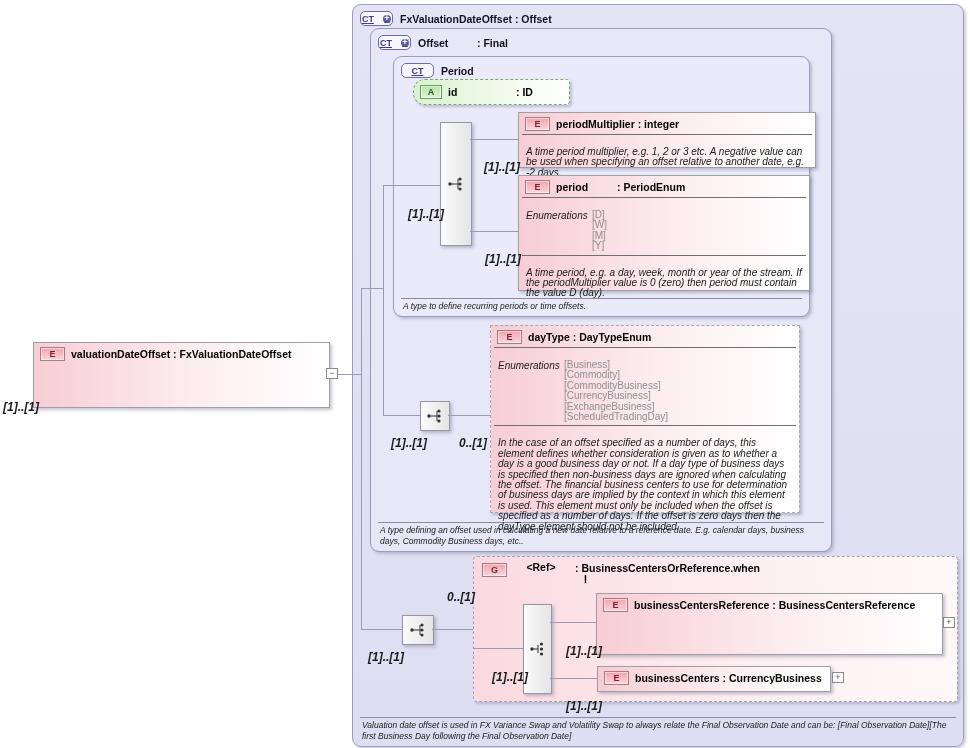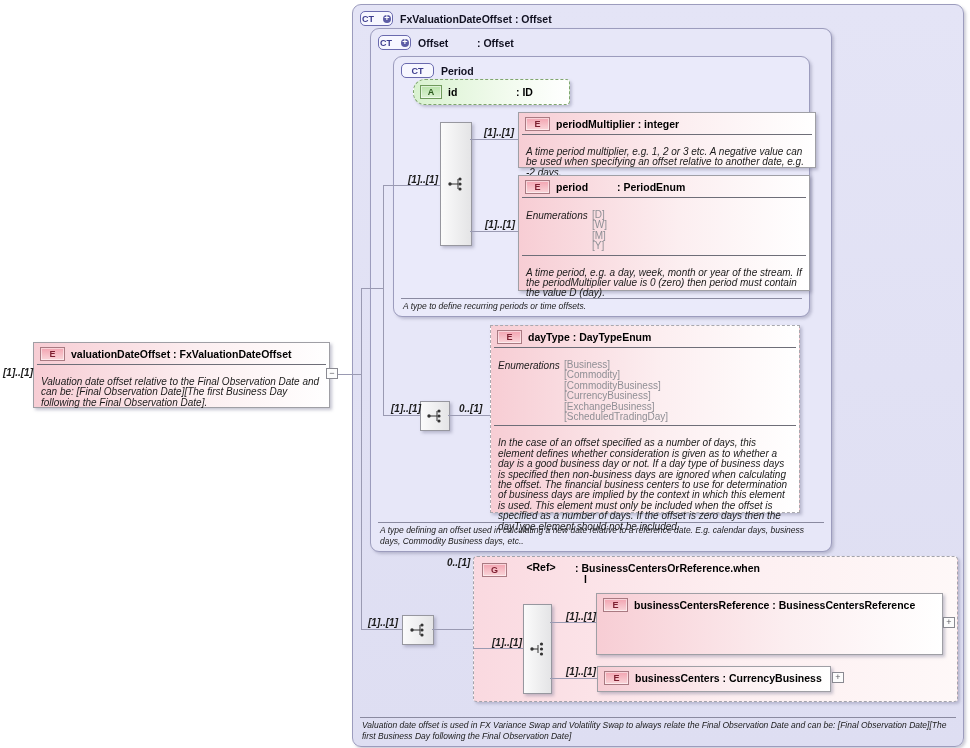--- a/index.html
+++ b/index.html
@@ -13,21 +13,21 @@
   .ct-mid{background:#e7e7f8;}
   .ct-inner{background:#eaeafa;}
   .cthead{display:flex;align-items:center;gap:7px;padding:6px 8px 0 7px;
           font-weight:bold;font-size:10.5px;color:#101020;}
   .ctfoot{position:absolute;left:7px;right:7px;bottom:2px;border-top:1px solid #8a8aa0;
           padding:2px 2px 3px;font-style:italic;font-size:8.5px;line-height:10.4px;color:#1a1a1a;}
 
   
   .icon-ct{flex:none;display:inline-flex;align-items:center;justify-content:center;gap:9px;
            width:31px;height:13px;border:1px solid #6a6aae;border-radius:5px;
-           background:#f7f7ff;color:#3c3c8e;font-size:9px;font-weight:bold;}
+           background:#f7f7ff;color:#3c3c8e;font-size:9px;font-weight:bold;text-decoration:underline;}
   .ctplus{width:8px;height:8px;border-radius:50%;background:#5d5da6;color:#fff;
           font-size:9px;line-height:7px;text-align:center;font-weight:bold;}
   .icon-e,.icon-g{flex:none;display:inline-flex;align-items:center;justify-content:center;
           width:23px;height:12px;border:1px solid #a97a82;color:#7c1f30;
           background:linear-gradient(180deg,#f2a3b0,#fad6da);
           font-size:9px;font-weight:bold;box-shadow:inset 0 0 0 1px rgba(255,255,255,.5);}
   .icon-a{flex:none;display:inline-flex;align-items:center;justify-content:center;
           width:20px;height:12px;border:1px solid #6f9a5c;color:#2c5a1e;
           background:linear-gradient(180deg,#b9e3aa,#ddf2d4);
           font-size:9px;font-weight:bold;box-shadow:inset 0 0 0 1px rgba(255,255,255,.5);}
@@ -68,21 +68,21 @@
 
   
   .comp{position:absolute;border:1px solid #97979f;
         background:linear-gradient(90deg,#fbfbfb,#e4e4e6);
         box-shadow:2px 2px 3px rgba(110,110,140,.4);
         display:flex;align-items:center;justify-content:center;}
 
   
   .hline{position:absolute;height:1px;background:#9a9ab2;}
   .vline{position:absolute;width:1px;background:#9a9ab2;}
-  .card{position:absolute;font-size:10px;font-weight:bold;font-style:italic;color:#1c1c1c;}
+  .card{position:absolute;font-size:12px;font-weight:bold;font-style:italic;color:#1c1c1c;margin-top:33px;}
   .handle{position:absolute;width:12px;height:11px;border:1px solid #8a8a92;background:#fcfcfc;
           font-size:9px;line-height:9px;text-align:center;color:#5a5a60;box-sizing:border-box;}
 </style>
 </head>
 <body>
 
 <div id="stage">
 
   <div class="ctbox ct-outer" style="left:352px;top:4px;width:610px;height:741px">
     <div class="cthead">
@@ -95,21 +95,21 @@
     <div class="ctfoot">Valuation date offset is used in FX Variance Swap and Volatility Swap to always relate the Final Observation Date and can be: [Final Observation Date][The first Business Day following the Final Observation Date]</div>
   </div>
 
   <div class="ctbox ct-mid" style="left:370px;top:28px;width:460px;height:522px">
     <div class="cthead">
       <span class="icon-ct">
         <span>CT</span>
         <span class="ctplus">+</span>
       </span>
       <span class="ncol nw52">Offset</span>
-      <span>: Offset</span>
+      <span>: Final</span>
     </div>
     <div class="ctfoot">A type defining an offset used in calculating a new date relative to a reference date. E.g. calendar days, business days, Commodity Business days, etc..</div>
   </div>
 
   <div class="ctbox ct-inner" style="left:393px;top:56px;width:415px;height:259px">
     <div class="cthead">
       <span class="icon-ct">
         <span>CT</span>
       </span>
       <span>Period</span>
@@ -235,21 +235,20 @@
       <span class="icon-e">E</span>
       <span>businessCenters : CurrencyBusiness</span>
     </div>
   </div>
 
   <div class="elem" style="left:33px;top:342px;width:295px;height:64px">
     <div class="ehead">
       <span class="icon-e">E</span>
       <span>valuationDateOffset : FxValuationDateOffset</span>
     </div>
-    <div class="sect doc">Valuation date offset relative to the Final Observation Date and can be: [Final Observation Date][The first Business Day following the Final Observation Date].</div>
   </div>
 
   <div class="hline" style="left:330px;top:374px;width:32px"></div>
   <div class="vline" style="left:361px;top:288px;height:342px"></div>
   <div class="hline" style="left:361px;top:288px;width:23px"></div>
   <div class="vline" style="left:383px;top:185px;height:231px"></div>
   <div class="hline" style="left:383px;top:185px;width:57px"></div>
   <div class="hline" style="left:470px;top:139px;width:48px"></div>
   <div class="hline" style="left:470px;top:231px;width:48px"></div>
   <div class="hline" style="left:383px;top:415px;width:37px"></div>

